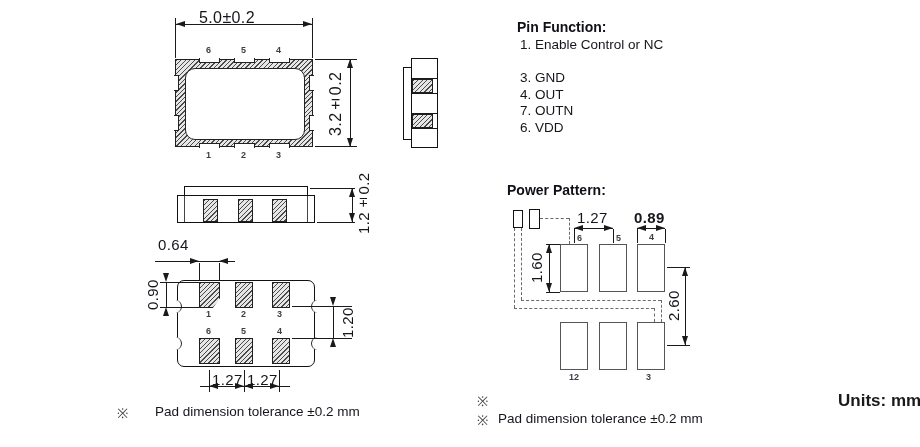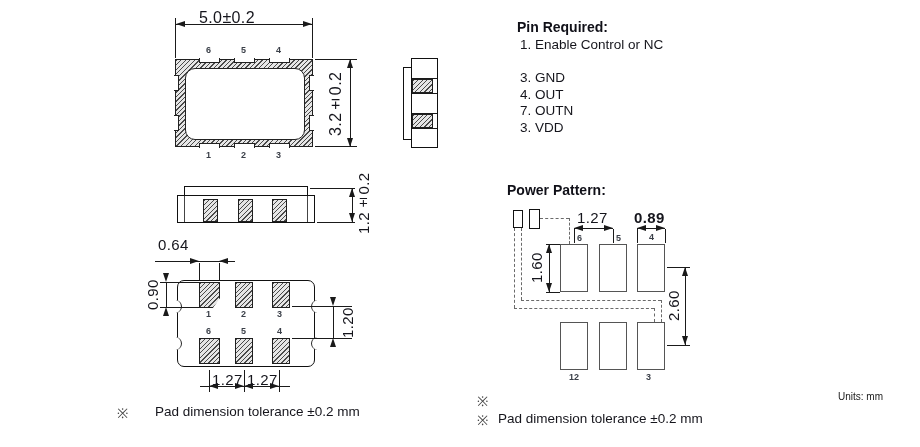--- a/index.html
+++ b/index.html
@@ -145,26 +145,26 @@
   <div class="arr arr-l" style="left:209px;top:382.5px;"></div>
   <div class="arr arr-r" style="left:235px;top:382.5px;"></div>
   <div class="arr arr-l" style="left:244px;top:382.5px;"></div>
   <div class="arr arr-r" style="left:270px;top:382.5px;"></div>
   <div class="dimtext" style="left:212px;top:371px;">1.27</div>
   <div class="dimtext" style="left:247px;top:371px;">1.27</div>
 
   <div class="abs captext" style="left:117px;top:404px;color:#444;">※</div>
   <div class="abs captext" style="left:155px;top:404px;">Pad dimension tolerance ±0.2 mm</div>
 
-  <div class="sectitle" style="left:517px;top:19px;">Pin Required:</div>
+  <div class="sectitle" style="left:517px;top:19px;">Pin Function:</div>
   <div class="abs captext" style="left:520px;top:37px;">1. Enable Control or NC</div>
   <div class="abs captext" style="left:520px;top:70px;">3. GND</div>
   <div class="abs captext" style="left:520px;top:86.5px;">4. OUT</div>
   <div class="abs captext" style="left:520px;top:103px;">7. OUTN</div>
-  <div class="abs captext" style="left:520px;top:119.5px;">3. VDD</div>
+  <div class="abs captext" style="left:520px;top:119.5px;">6. VDD</div>
 
   <div class="sectitle" style="left:507px;top:182px;">Power Pattern:</div>
 
   <div class="abs" style="left:513px;top:210px;width:10px;height:18px;border:1px solid #111;box-sizing:border-box;background:#fff;"></div>
   <div class="abs" style="left:529px;top:209px;width:11px;height:20px;border:1px solid #111;box-sizing:border-box;background:#fff;"></div>
 
   <div class="dash-v" style="left:514px;top:228px;height:80px;"></div>
   <div class="dash-v" style="left:521px;top:228px;height:72px;"></div>
   <div class="dash-h" style="left:514px;top:308px;width:140px;"></div>
   <div class="dash-h" style="left:521px;top:300px;width:140px;"></div>
@@ -210,15 +210,15 @@
   <div class="hl" style="left:667px;top:267px;width:23px;"></div>
   <div class="hl" style="left:667px;top:345px;width:23px;"></div>
   <div class="vl" style="left:685px;top:267px;height:78px;"></div>
   <div class="arr arr-u" style="left:681.5px;top:267px;"></div>
   <div class="arr arr-d" style="left:681.5px;top:336px;"></div>
   <div class="vtext" style="left:665px;top:282px;height:48px;text-align:center;">2.60</div>
 
   <div class="abs captext" style="left:477px;top:392px;color:#444;">※</div>
   <div class="abs captext" style="left:477px;top:411px;color:#444;">※</div>
   <div class="abs captext" style="left:498px;top:411px;">Pad dimension tolerance ±0.2 mm</div>
-  <div class="abs" style="left:838px;top:391px;font-size:10px;white-space:nowrap;">Units: mm</div>
+  <div class="abs" style="left:838px;top:391px;font-size:17px;white-space:nowrap;font-weight:bold;">Units: mm</div>
 
 </div>
 
 </body></html>

